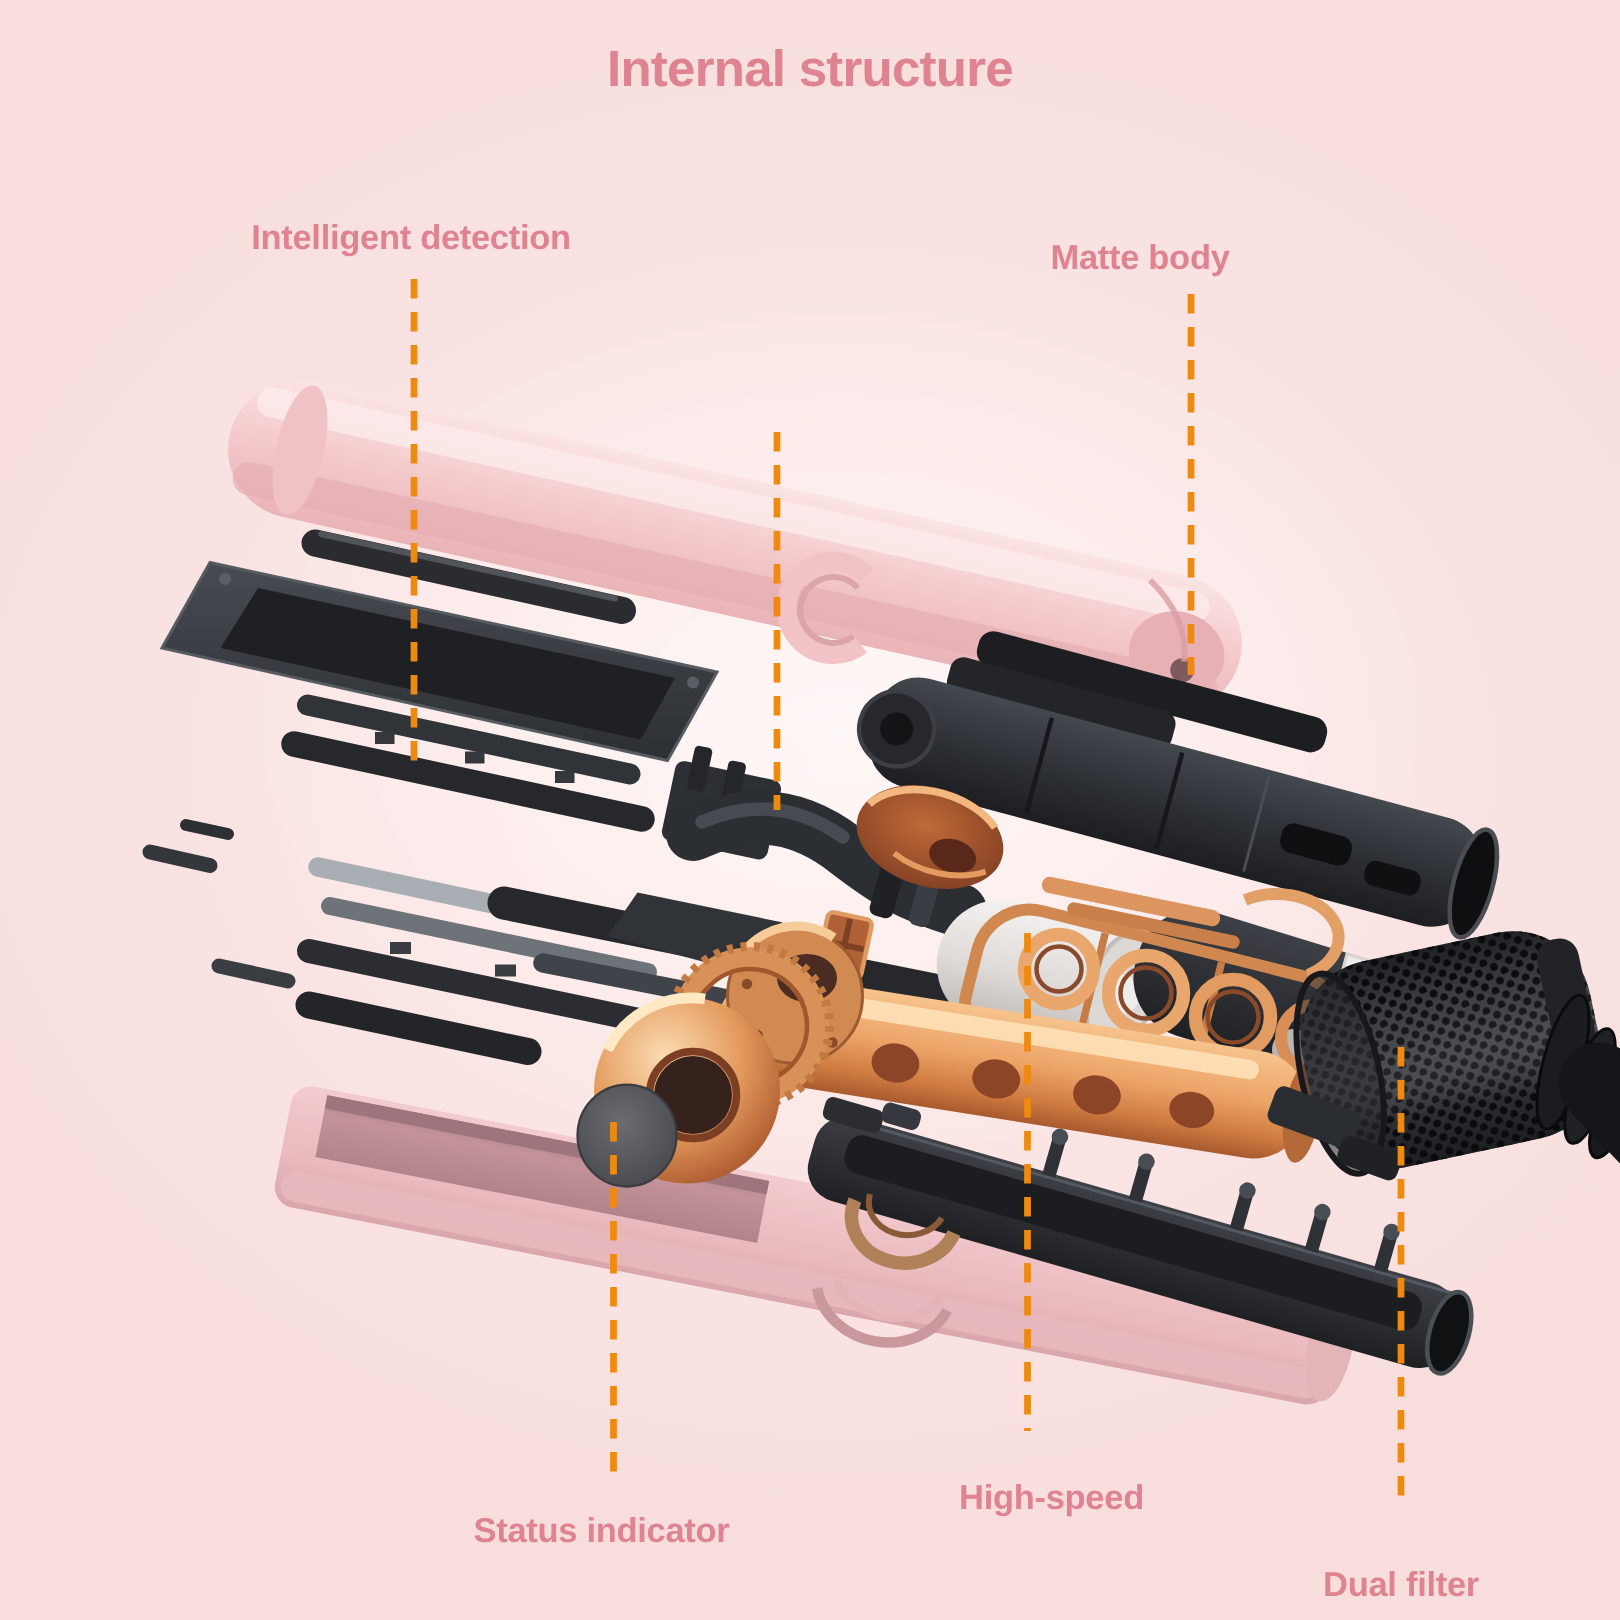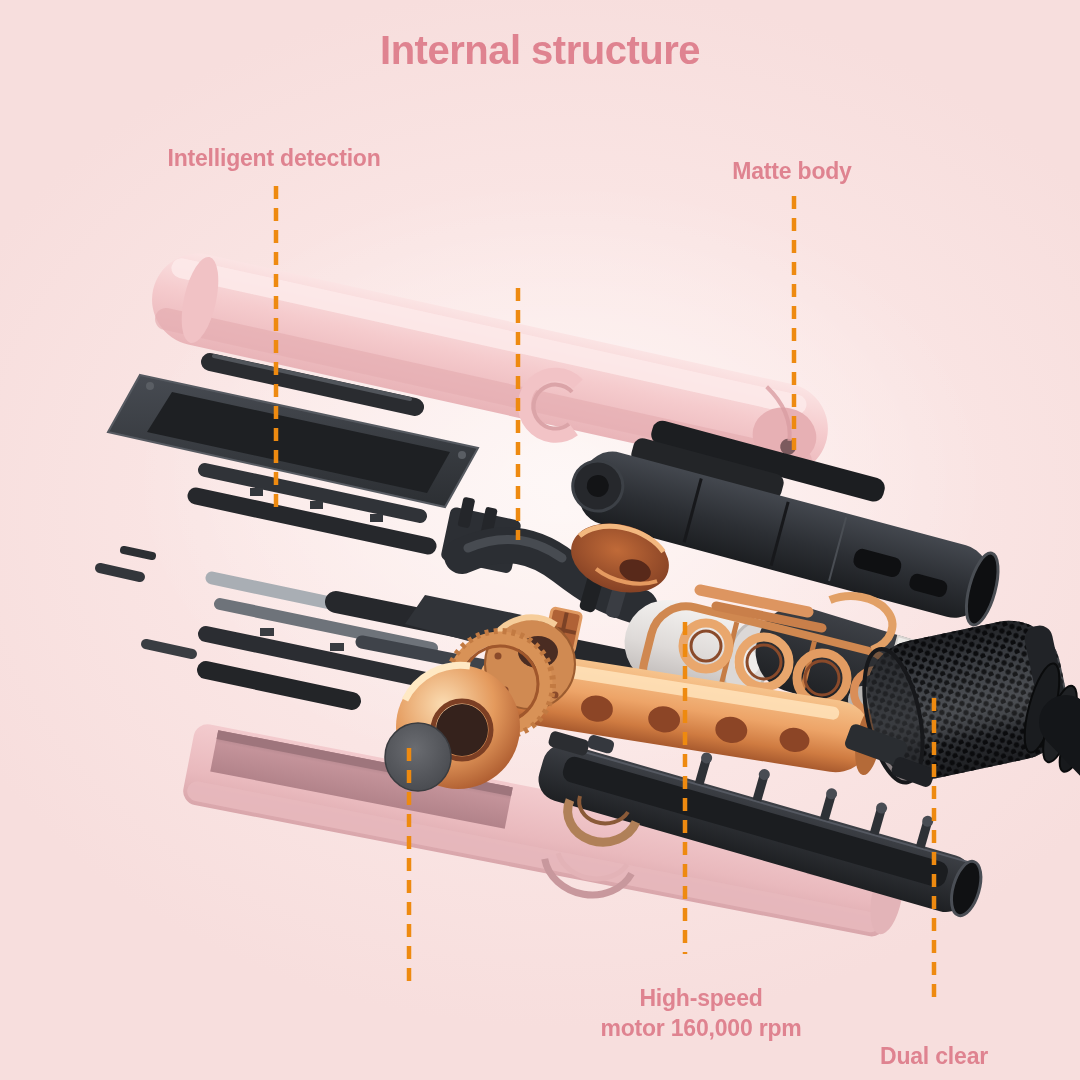--- a/index.html
+++ b/index.html
@@ -8,31 +8,31 @@
     font-family:"Liberation Sans",sans-serif;
     background:#f9e3e2;
   }
   .stage{
     position:absolute;left:0;top:0;width:1080px;height:1080px;
     background:radial-gradient(ellipse 660px 520px at 52% 47%, #fdefed 0%, #fae5e4 55%, #f7dedd 100%);
   }
   .stage svg{position:absolute;left:0;top:0;}
   .title{
     position:absolute;left:540px;top:22px;transform:translateX(-50%);
-    color:#df8390;font-weight:bold;font-size:40px;line-height:1.42;
+    color:#df8390;font-weight:bold;font-size:34px;line-height:1.42;
     text-align:center;white-space:nowrap;letter-spacing:-0.5px;z-index:5;
   }
   .label{
     position:absolute;transform:translateX(-50%);
     color:#df8390;font-weight:bold;font-size:23px;letter-spacing:-0.2px;
     white-space:nowrap;text-align:center;line-height:1.3;z-index:5;
   }
   .lbl-intelligent{left:274px;top:144px;}
   .lbl-grip{left:518px;top:244px;}
-  .lbl-matte{left:792px;top:157px;}
+  .lbl-matte{left:760px;top:157px;}
   .lbl-status{left:401px;top:1006px;}
   .lbl-motor{left:701px;top:984px;}
   .lbl-dual{left:934px;top:1042px;}
 </style>
 </head>
 <body>
 
 <div class="stage">
 
 <svg width="1080" height="1080" viewBox="0 0 1080 1080" role="img">
@@ -322,21 +322,21 @@
 
 <div class="title">
   <div>Internal structure</div>
 </div>
 
 <div class="label lbl-intelligent">Intelligent detection</div>
 
 
 <div class="label lbl-matte">Matte body</div>
 
+<div class="label lbl-status">Status indicator</div>
 
 <div class="label lbl-motor">
   <div>High-speed</div>
-  <div>motor 160,000 rpm</div>
 </div>
 
-<div class="label lbl-dual">Dual clear</div>
+<div class="label lbl-dual">Dual filter</div>
 
 </div>
 
 </body></html>

